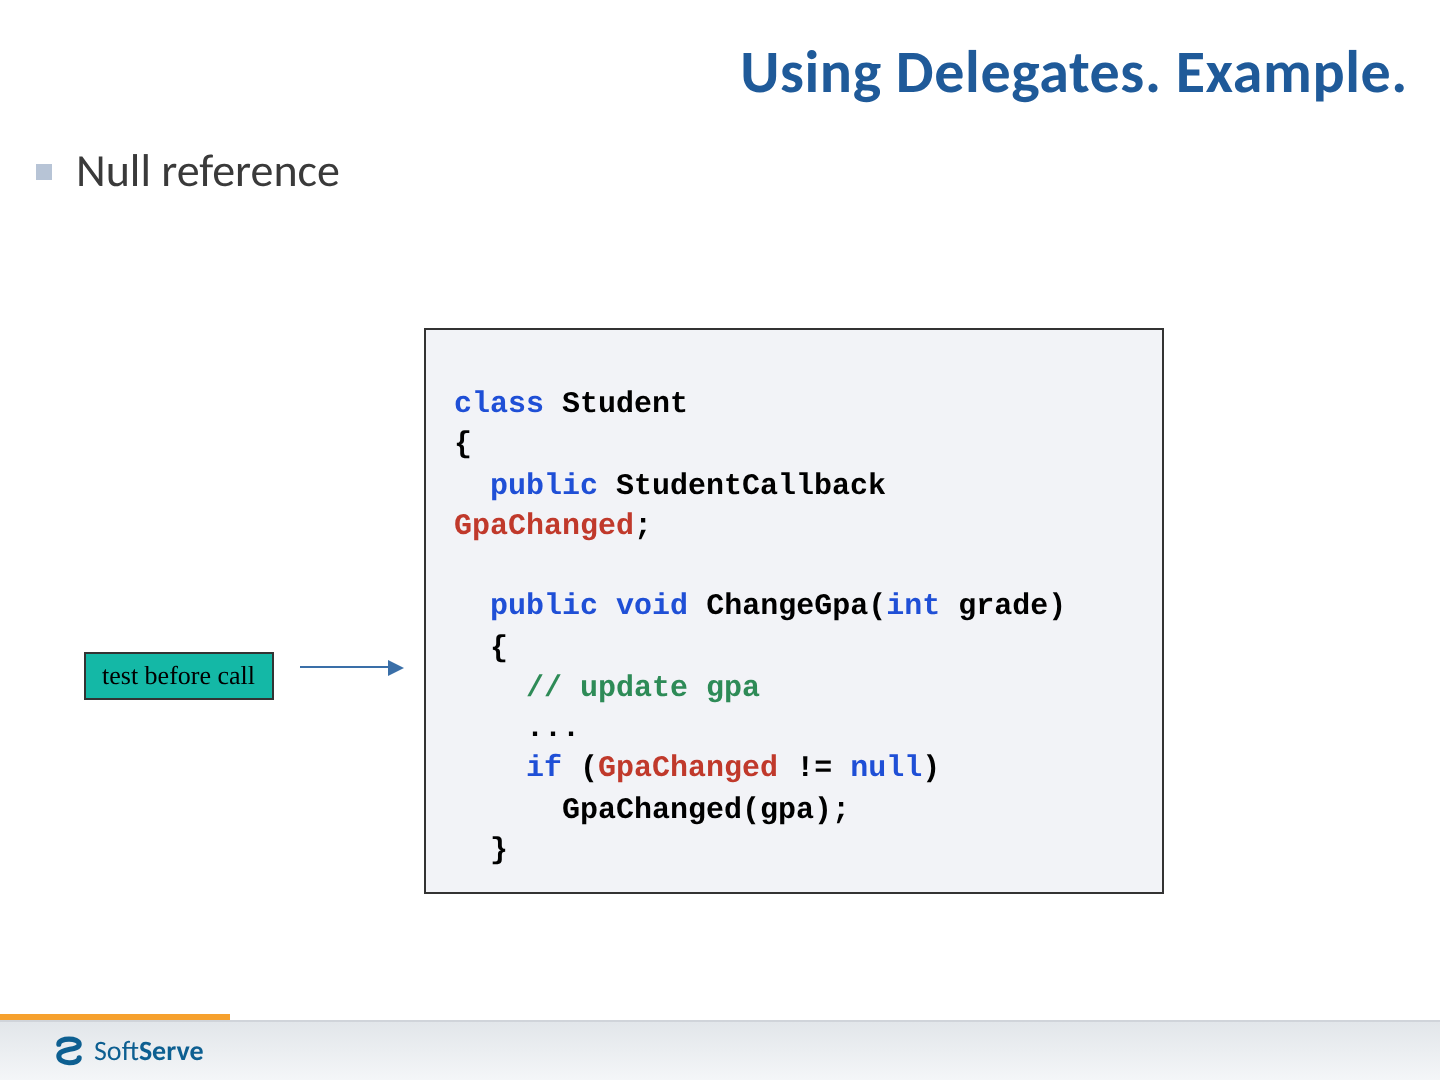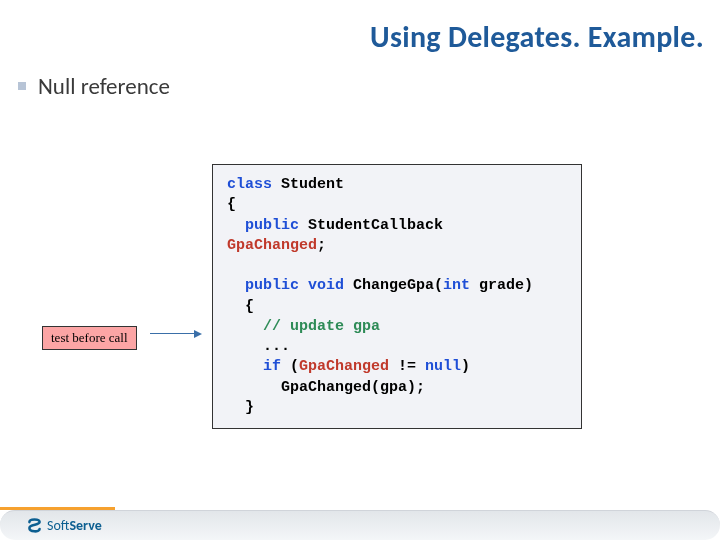--- a/index.html
+++ b/index.html
@@ -36,21 +36,21 @@
   .bullet-text {
     font-size: 23px;
     color: #3a3a3a;
   }
   .annotation {
     position: absolute;
     top: 326px;
     left: 42px;
     padding: 3px 8px;
     border: 1px solid #333;
-    background: #fca5a5;
+    background: #14b8a6;
     font-family: "Times New Roman", Times, serif;
     font-size: 13px;
     color: #000;
   }
   .arrow {
     position: absolute;
     top: 333px;
     left: 150px;
     width: 52px;
     height: 2px;
@@ -73,21 +73,21 @@
     border-top: 4px solid transparent;
     border-bottom: 4px solid transparent;
   }
   .code-box {
     position: absolute;
     top: 164px;
     left: 212px;
     width: 370px;
     border: 1px solid #333;
     background: #f2f3f7;
-    padding: 10px 14px 10px 14px;
+    padding: 28px 14px 10px 14px;
     font-family: "Courier New", Courier, monospace;
     font-size: 15px;
     font-weight: 700;
     line-height: 1.35;
     color: #000;
     white-space: pre;
   }
   .c-blue  { color: #1f4fd6; }
   .c-red   { color: #c0392b; }
   .c-green { color: #2e8b57; }
@@ -95,21 +95,20 @@
     position: absolute;
     bottom: 0;
     left: 0;
     right: 0;
     height: 30px;
     background: linear-gradient(#e2e6ea, #f4f6f8);
     border-top: 1px solid #d0d4da;
     display: flex;
     align-items: center;
     padding-left: 26px;
-    border-radius: 15px;
   }
   .footer-accent {
     position: absolute;
     bottom: 30px;
     left: 0;
     right: 0;
     height: 3px;
     background: linear-gradient(to right, #f6a12e 0, #f6a12e 16%, transparent 16%);
   }
   .logo {

